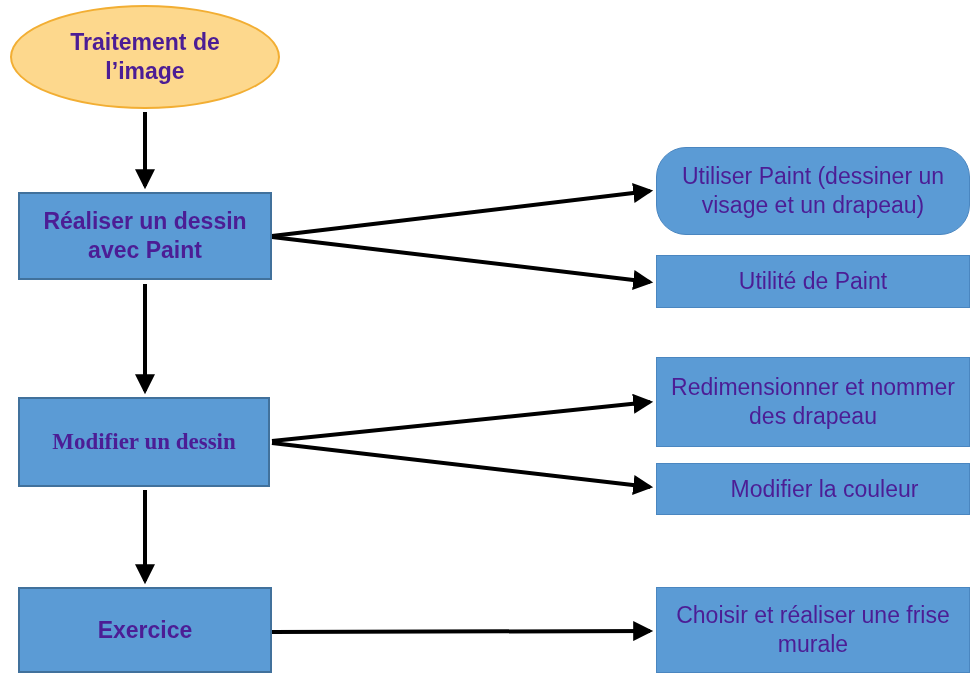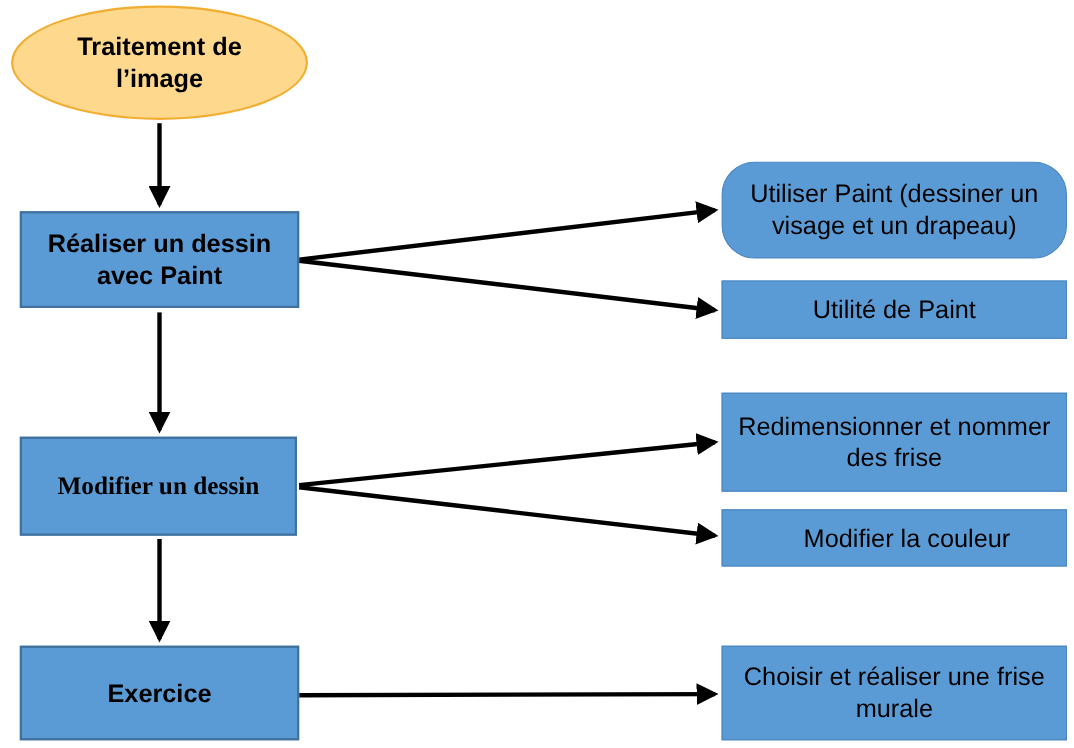--- a/index.html
+++ b/index.html
@@ -23,21 +23,21 @@
     height: 680px;
     pointer-events: none;
   }
   .node {
     position: absolute;
     display: flex;
     align-items: center;
     justify-content: center;
     text-align: center;
     box-sizing: border-box;
-    color: #000000;
+    color: #4c1d95;
     line-height: 1.26;
   }
   .ellipse {
     left: 10px;
     top: 5px;
     width: 270px;
     height: 104px;
     border-radius: 50%;
     background: var(--root-fill, #fdd88d);
     border: 2px solid var(--root-border, #f2ae33);
@@ -108,21 +108,21 @@
 
   <div class="node box box-right" id="node-utiliser">
     <span>Utiliser Paint (dessiner un visage et un drapeau)</span>
   </div>
 
   <div class="node box box-right" id="node-utilite">
     <span>Utilité de Paint</span>
   </div>
 
   <div class="node box box-right" id="node-redim">
-    <span>Redimensionner et nommer des frise</span>
+    <span>Redimensionner et nommer des drapeau</span>
   </div>
 
   <div class="node box box-right" id="node-couleur">
     <span>Modifier la couleur</span>
   </div>
 
   <div class="node box box-right" id="node-frise">
     <span>Choisir et réaliser une frise murale</span>
   </div>
 

